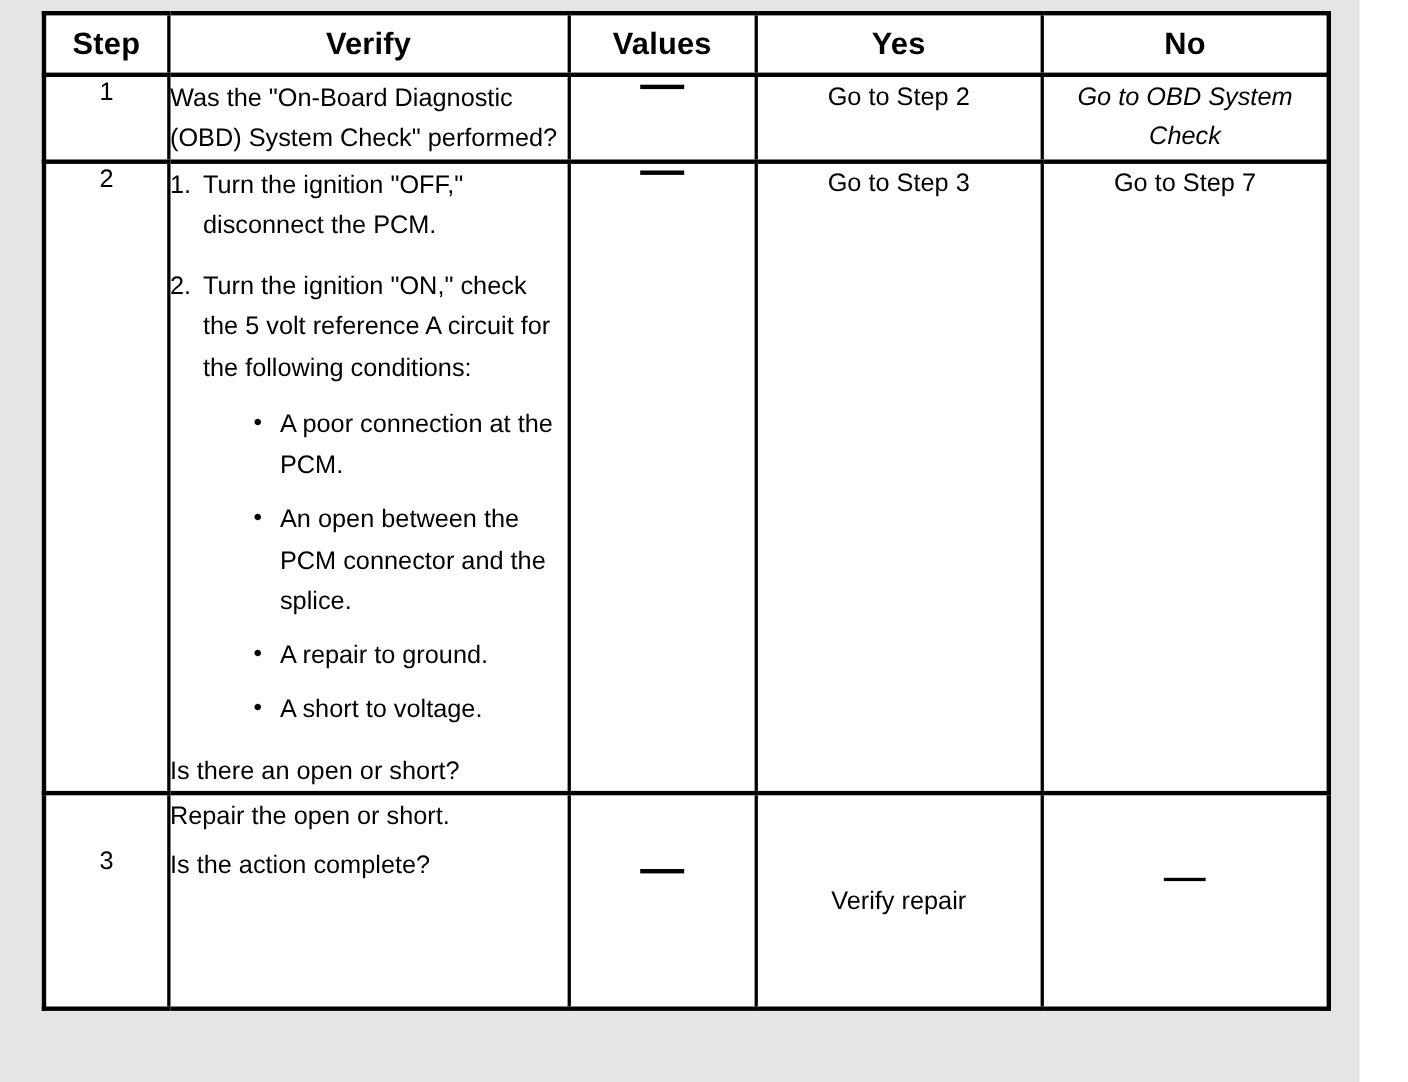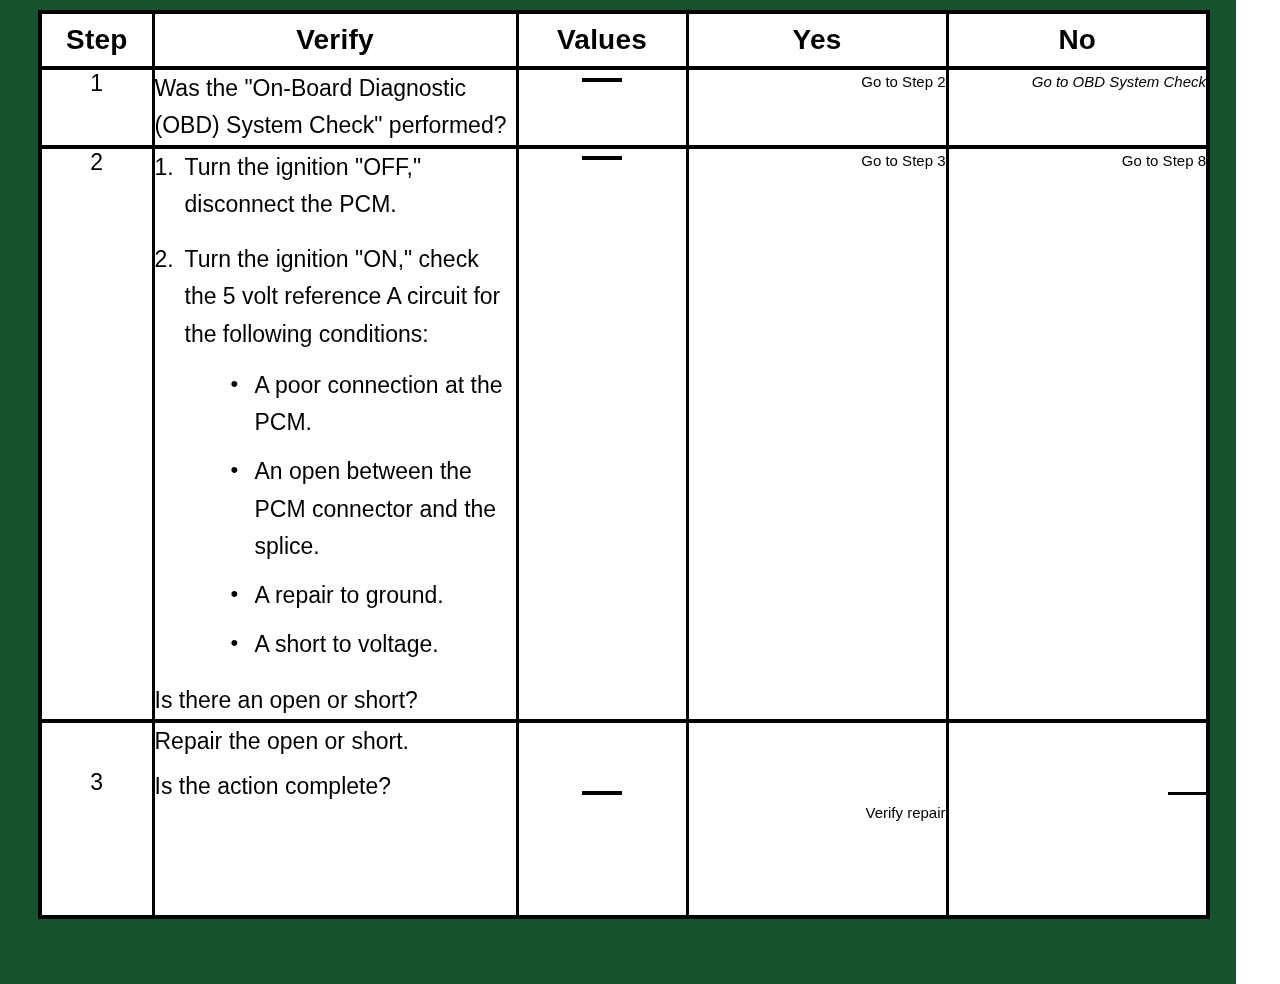--- a/index.html
+++ b/index.html
@@ -13,21 +13,21 @@
     height: 984px;
     overflow: hidden;
     font-family: "Liberation Sans", "DejaVu Sans", sans-serif;
     color: #000000;
   }
 
   #page {
     position: relative;
     width: 1236px;
     height: 984px;
-    background: #14532d;
+    background: #e5e5e5;
   }
 
   
   .diag-table {
     position: absolute;
     left: 38px;
     top: 10px;
     width: 1168px;
     border-collapse: collapse;
     table-layout: fixed;
@@ -74,22 +74,22 @@
   .cell-action {
     padding: 12px 14px 12px 18px;
     font-size: 23px;
     line-height: 1.62;
   }
   .cell-values {
     text-align: center;
     vertical-align: middle;
   }
   .cell-yesno {
-    text-align: right;
-    font-size: 15px;
+    text-align: center;
+    font-size: 23px;
     line-height: 1.55;
   }
 
   
   .yn-bottom {
     vertical-align: bottom;
     padding-bottom: 28px;
   }
   .yn-bottom2 {
     vertical-align: bottom;
@@ -231,21 +231,21 @@
 
           <p class="tail-q">Is there an open or short?</p>
         </td>
 
         <td class="cell-values">
           <span class="dash"></span>
         </td>
 
         <td class="cell-yesno yn-bottom2">Go to Step 3</td>
 
-        <td class="cell-yesno yn-bottom2 edge-r">Go to Step 8</td>
+        <td class="cell-yesno yn-bottom2 edge-r">Go to Step 7</td>
       </tr>
 
       <tr>
         <td class="cell-step edge-l" style="height:146px; vertical-align:top; padding-top:46px;">3</td>
 
         <td class="cell-action">
           <p class="plain-line">Repair the open or short.</p>
           <p class="plain-line">Is the action complete?</p>
         </td>
 

